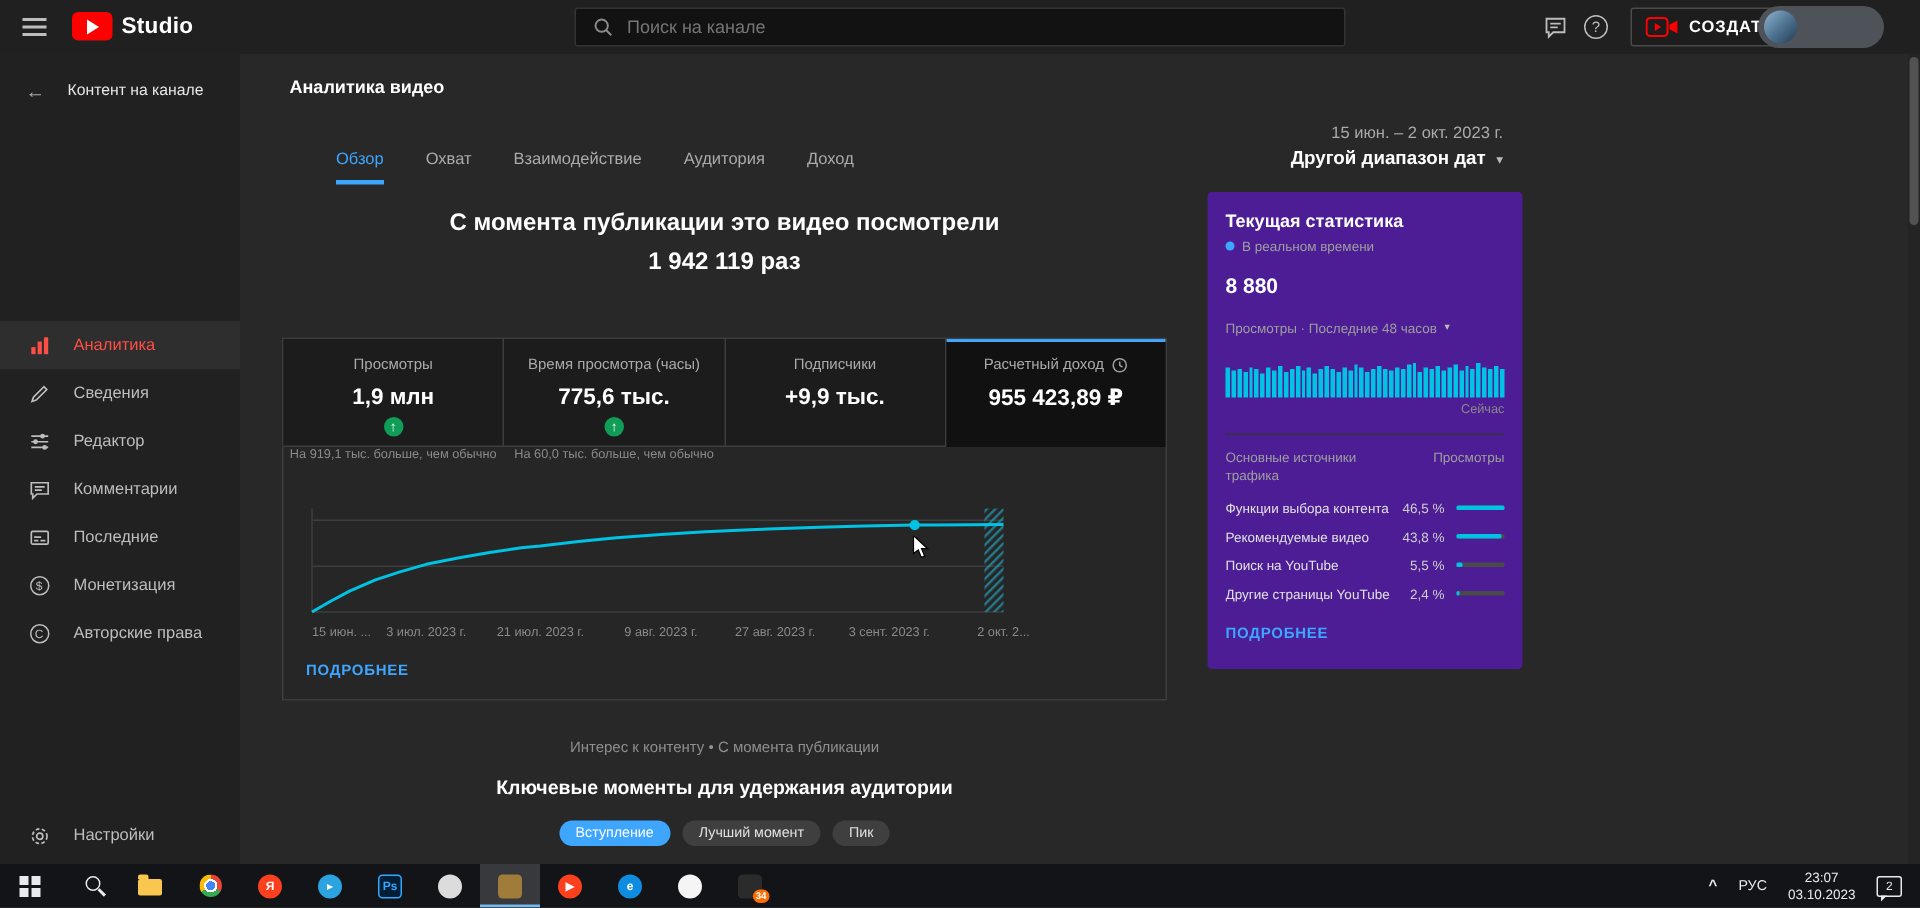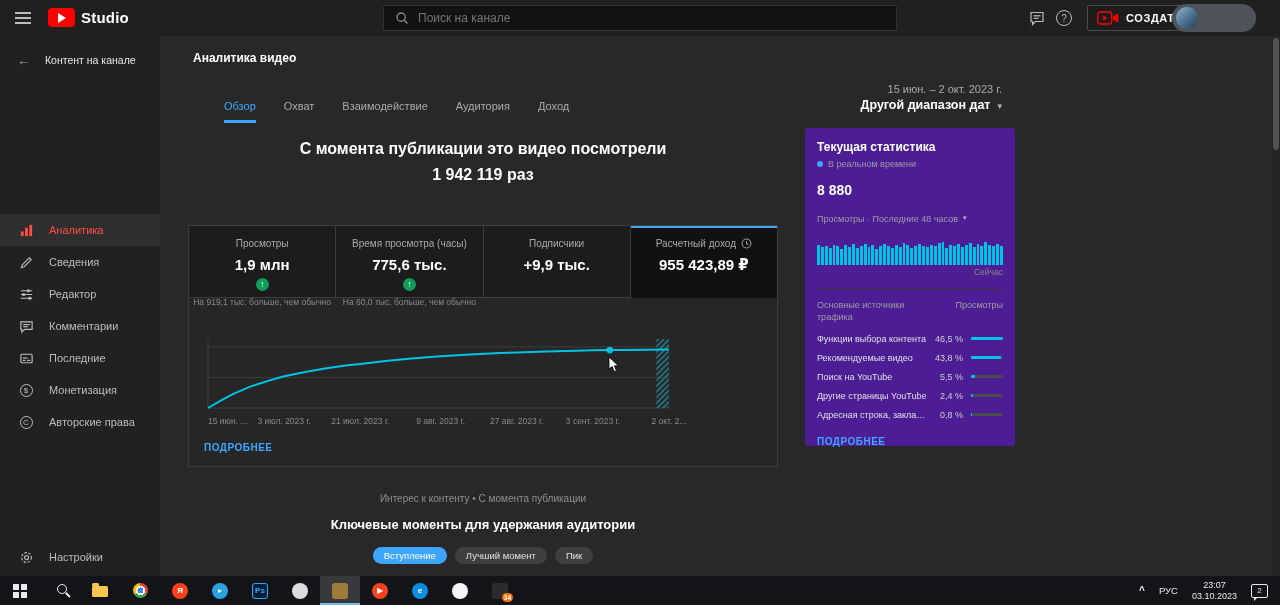--- a/index.html
+++ b/index.html
@@ -431,27 +431,20 @@
             <span class="t-fill" style="width: 11.828%;"></span>
           </span>
         </div>
         <div class="traffic-row">
           <span class="t-label">Другие страницы YouTube</span>
           <span class="t-val">2,4 %</span>
           <span class="t-bar">
             <span class="t-fill" style="width: 5.16129%;"></span>
           </span>
         </div>
-        <div class="traffic-row">
-          <span class="t-label">Адресная строка, закладк...</span>
-          <span class="t-val">0,8 %</span>
-          <span class="t-bar">
-            <span class="t-fill" style="width: 1.72043%;"></span>
-          </span>
-        </div>
       </div>
     <div class="rt-more">ПОДРОБНЕЕ</div>
   </div>
 </div>
 
 <div class="scrollbar">
     <div class="scroll-thumb"></div>
   </div>
 
 <div class="taskbar">

